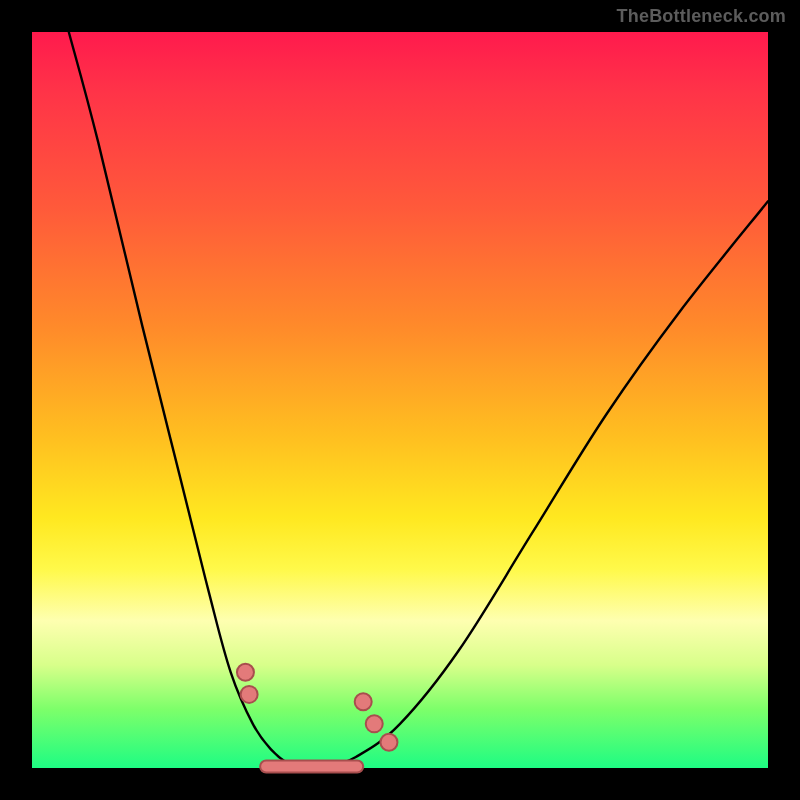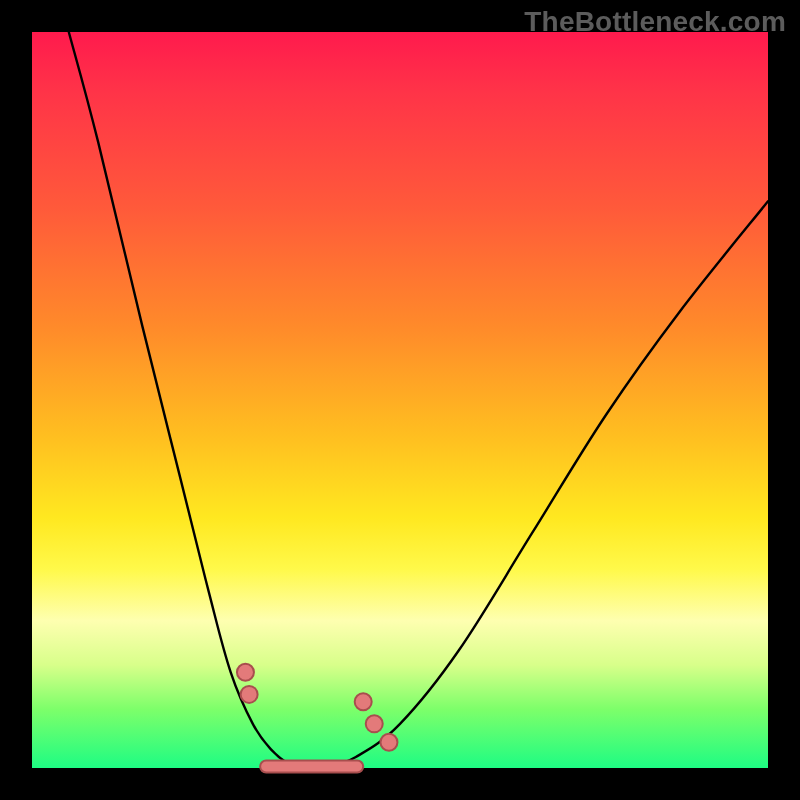--- a/index.html
+++ b/index.html
@@ -38,21 +38,21 @@
       #d8ff8a 86%,
       #7dff6a 92%,
       #1efc83 100%
     );
   }
   .watermark {
     position: absolute;
     top: 6px;
     right: 14px;
     color: #5c5c5c;
-    font-size: 28px;
+    font-size: 18px;
     font-weight: 600;
     letter-spacing: 0.2px;
     user-select: none;
   }
   svg.overlay {
     position: absolute;
     left: 0;
     top: 0;
     width: 736px;
     height: 736px;

